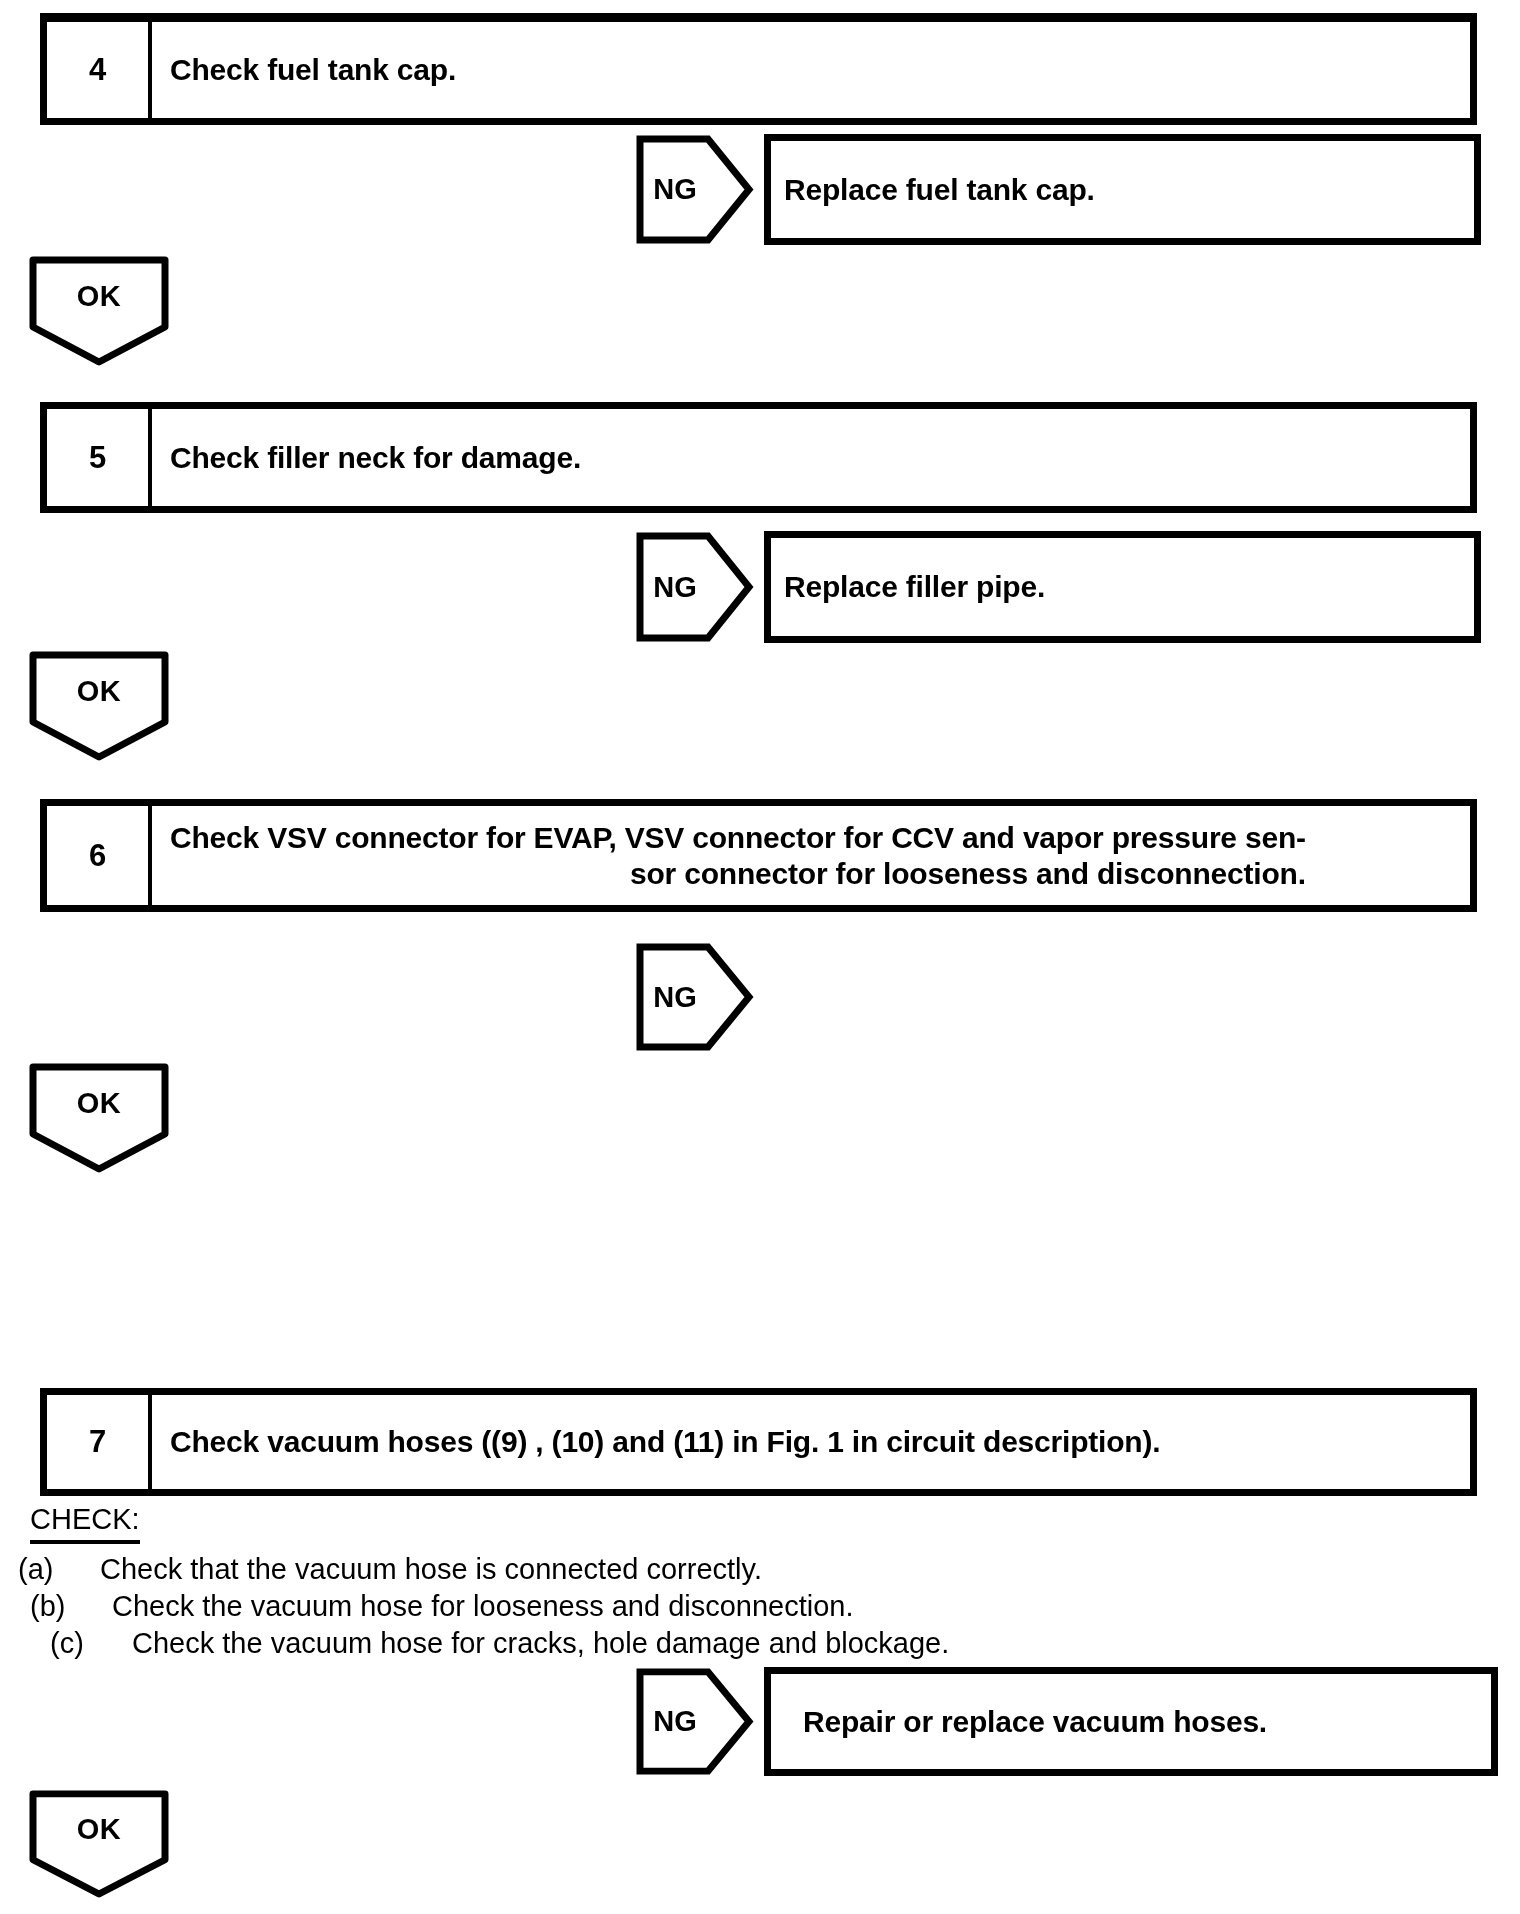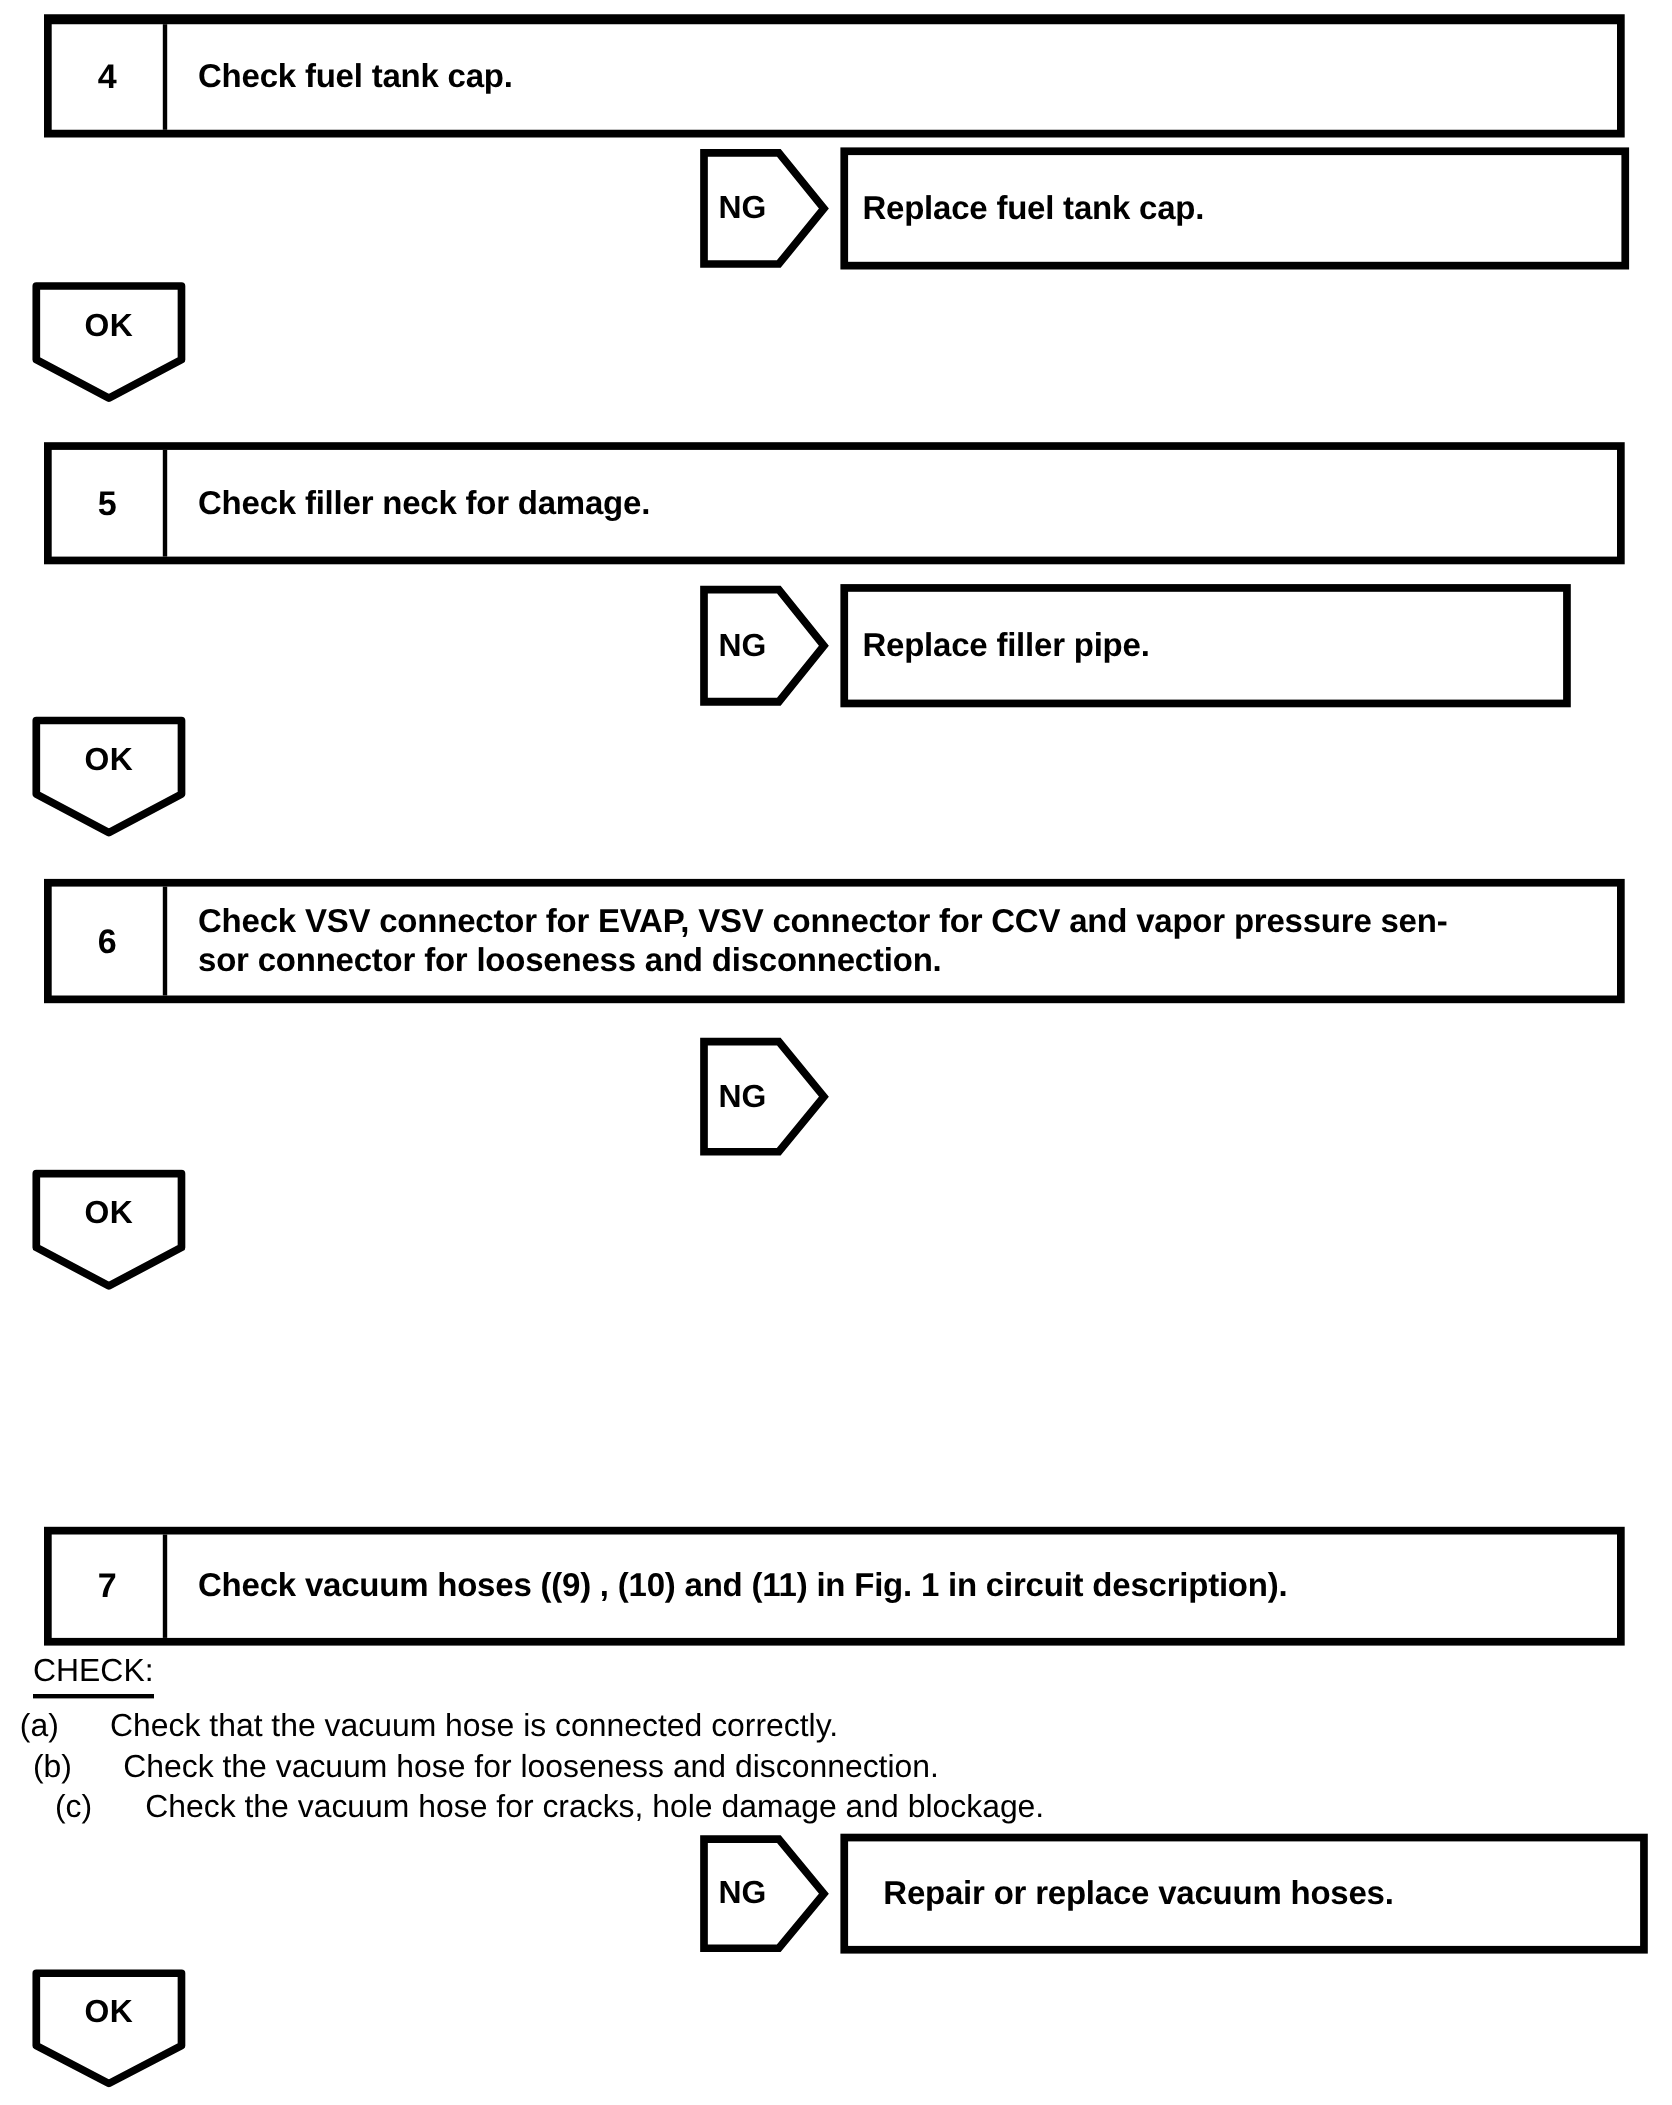--- a/index.html
+++ b/index.html
@@ -26,27 +26,28 @@
     display: flex;
     align-items: center;
     justify-content: center;
     font-weight: bold;
     font-size: 31px;
   }
   .title-cell {
     flex: 1;
     display: flex;
     align-items: center;
-    padding-left: 28px;
+    padding-left: 18px;
     padding-right: 12px;
     font-weight: bold;
     font-size: 30px;
     line-height: 36px;
     white-space: pre-line;
     letter-spacing: -0.2px;
+    text-align: right;
   }
 
   
   .pent { background: transparent; }
   .pent svg { position: absolute; left: 0; top: 0; width: 100%; height: 100%; }
   .ng-label {
     position: absolute; left: 0; top: 0; width: 78px; height: 100%;
     display: flex; align-items: center; justify-content: center;
     font-weight: bold; font-size: 29px;
   }
@@ -110,21 +111,21 @@
     <div class="num-cell">5</div>
     <div class="title-cell">Check filler neck for damage.</div>
   </div>
 
   <div class="abs pent" style="left:636px; top:531px; width:118px; height:112px;">
     <svg viewBox="0 0 118 111" preserveAspectRatio="none">
       <polygon points="4,5 72,5 113,55.5 72,106 4,106" fill="#fff" stroke="#000" stroke-width="7" stroke-linejoin="miter"></polygon>
     </svg>
     <div class="ng-label">NG</div>
   </div>
-  <div class="abs reply-box" style="left:764px; top:531px; width:664px; height:112px;">
+  <div class="abs reply-box" style="left:764px; top:531px; width:717px; height:112px;">
     <span>Replace filler pipe.</span>
   </div>
 
   <div class="abs pent" style="left:29px; top:651px; width:140px; height:110px;">
     <svg viewBox="0 0 140 110" preserveAspectRatio="none">
       <polygon points="4,4 136,4 136,71 70,106 4,71" fill="#fff" stroke="#000" stroke-width="7" stroke-linejoin="round"></polygon>
     </svg>
     <div class="ok-label">OK</div>
   </div>
 

